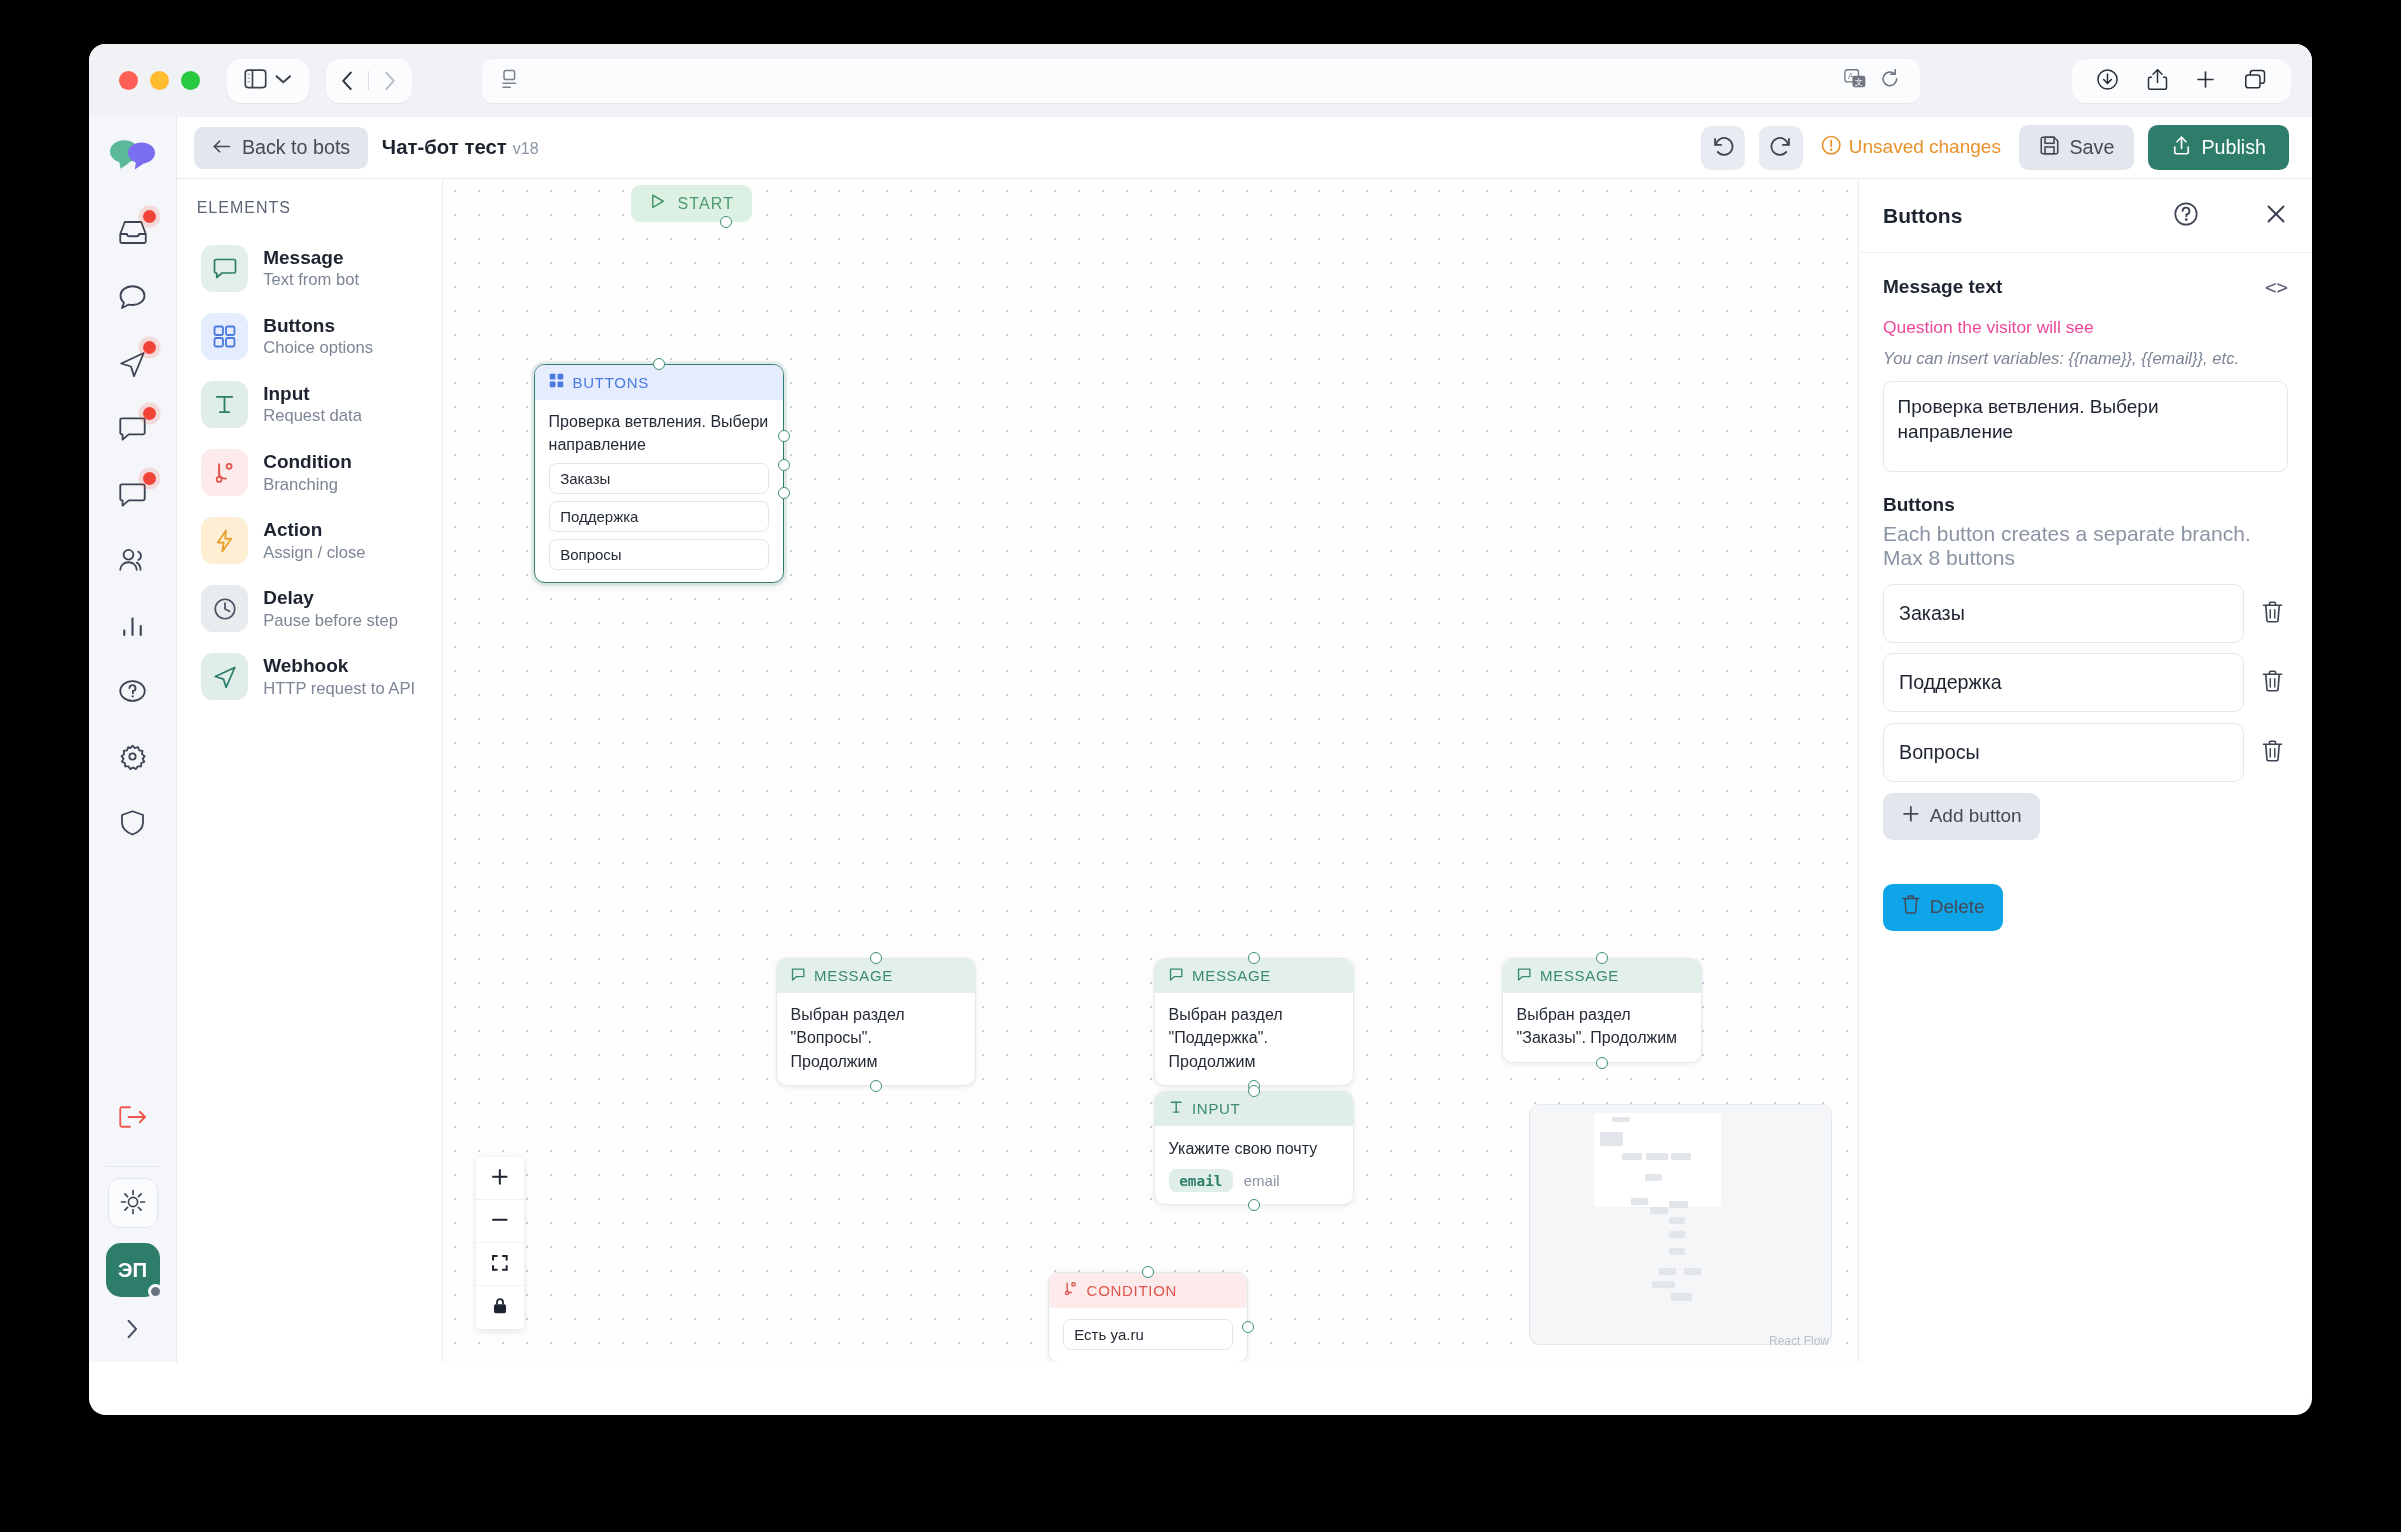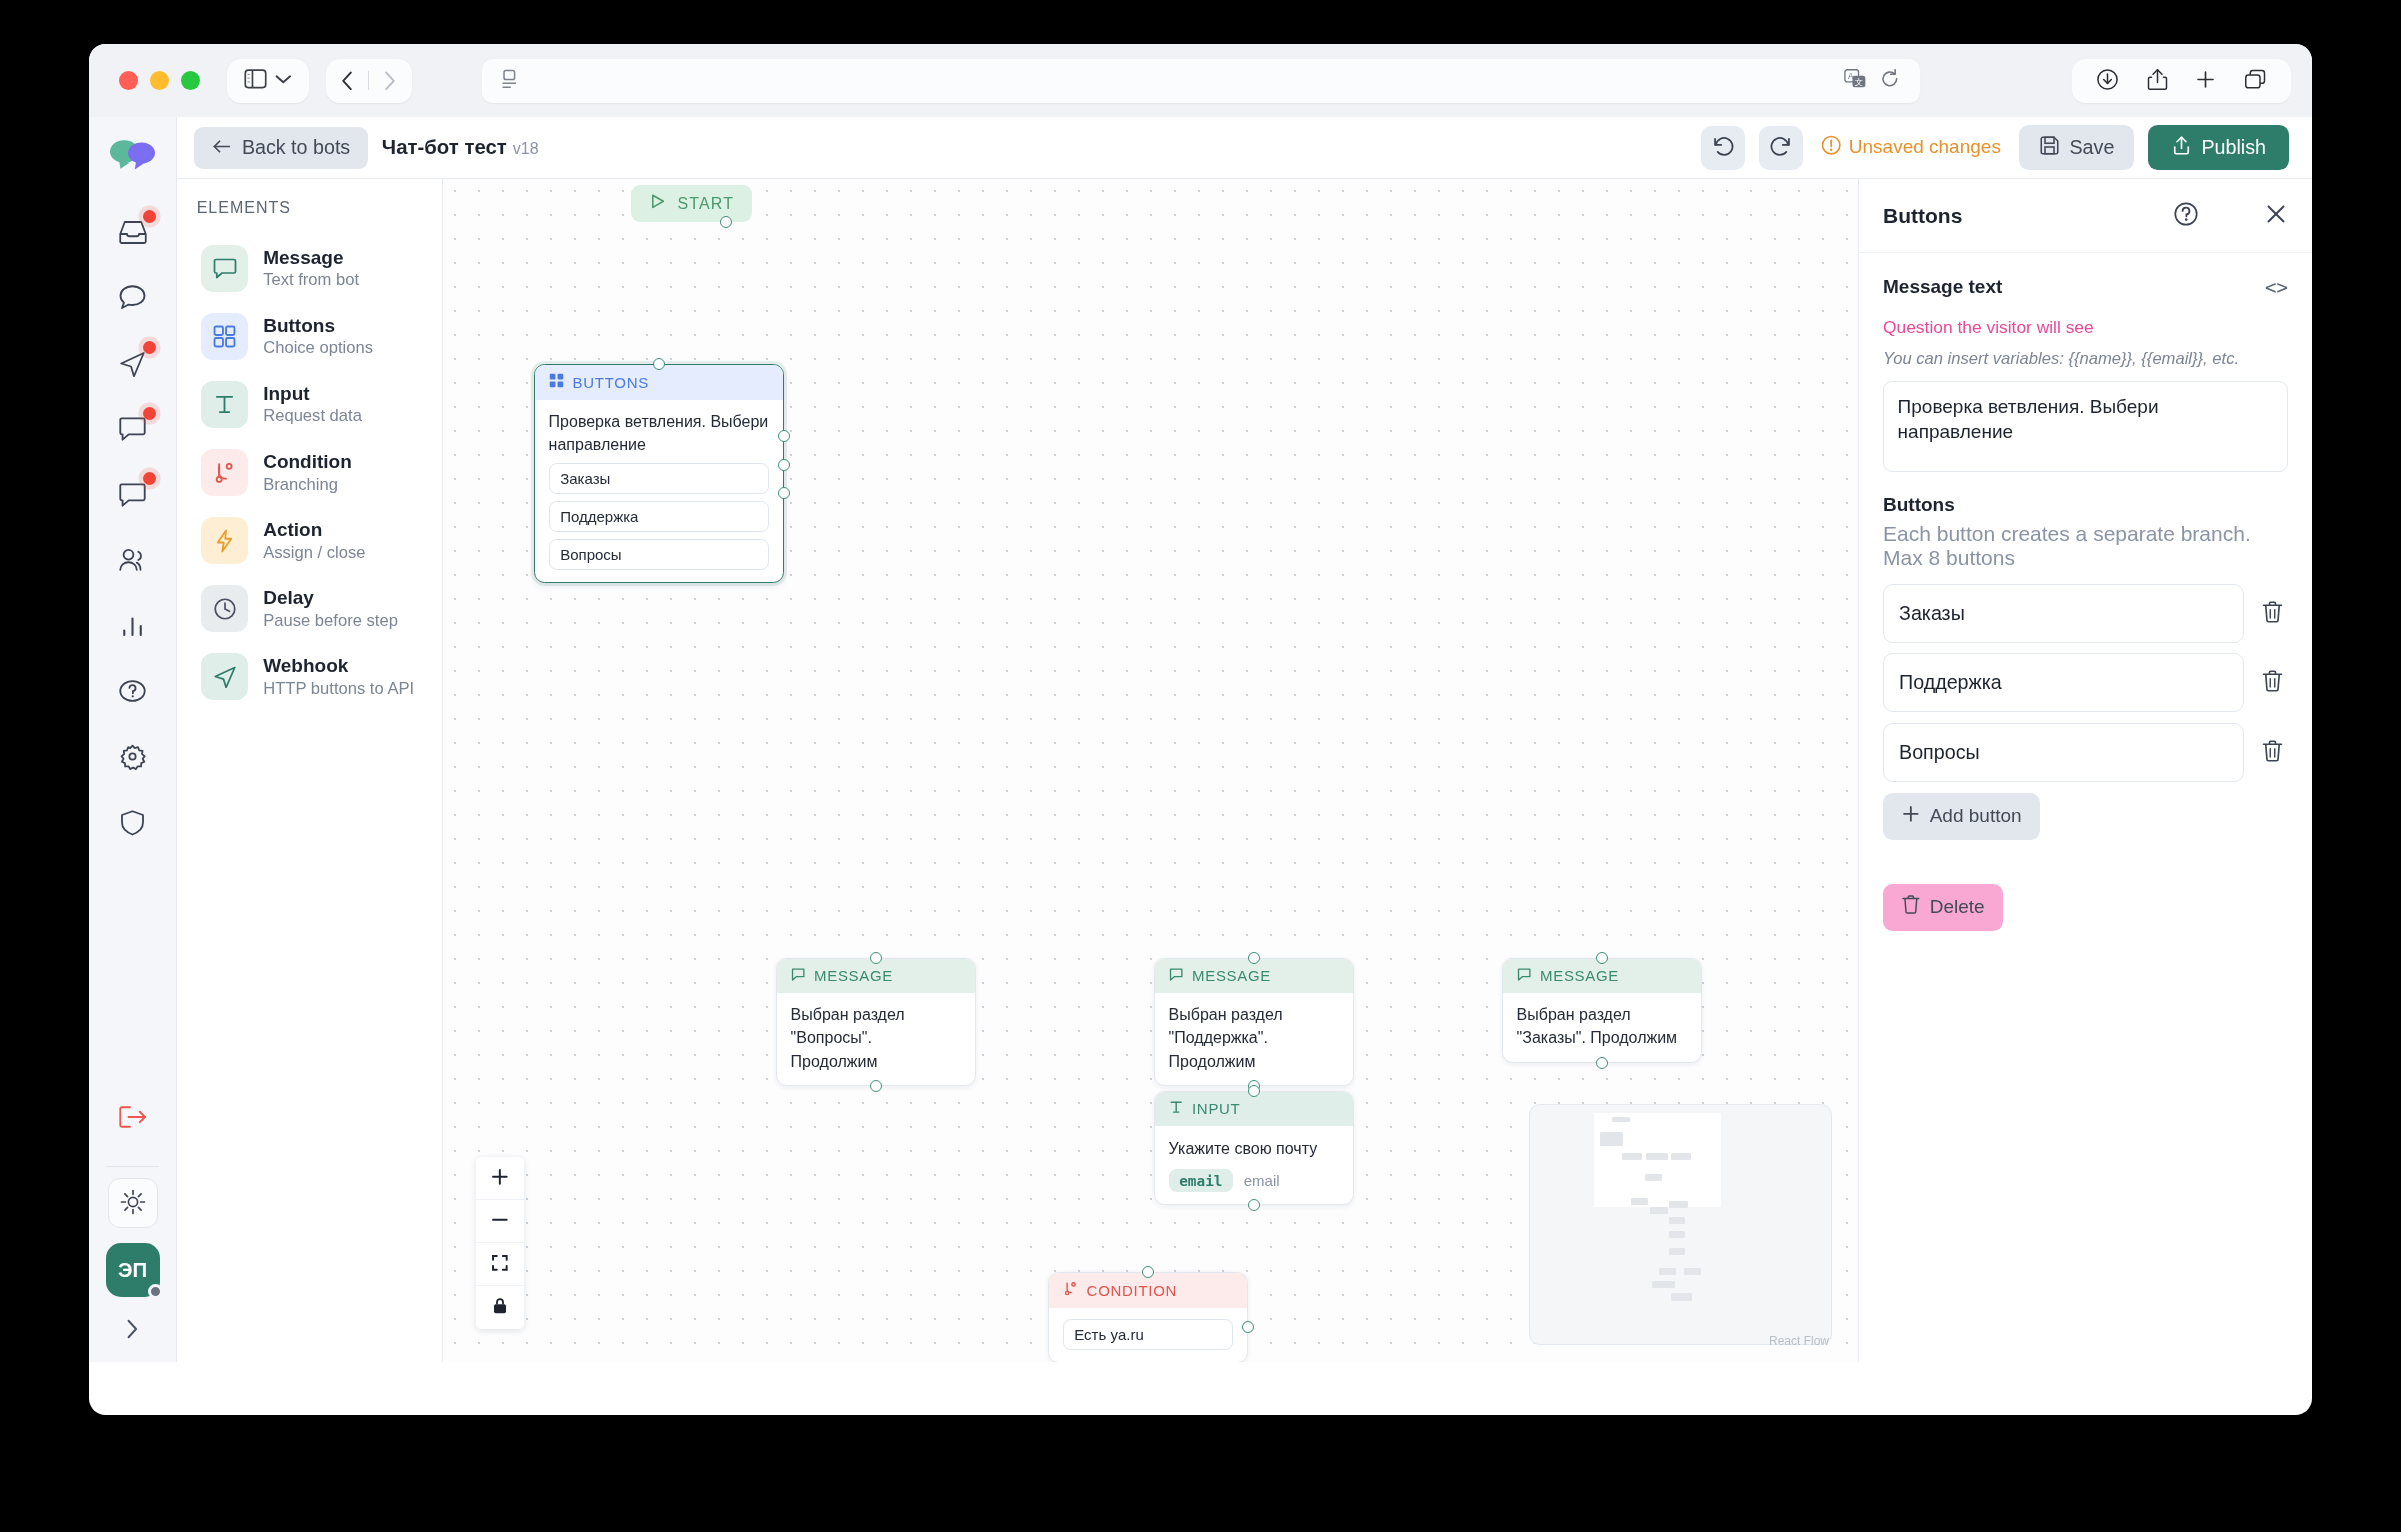--- a/index.html
+++ b/index.html
@@ -351,21 +351,21 @@
     font-family: "Liberation Sans", sans-serif; outline: none;
   }
   .trash-btn { background: none; border: none; cursor: pointer; padding: 4.5px; display: flex; }
   .add-btn {
     background: #e2e7ee; color: #434a56; border: none;
     border-radius: 9.8px; height: 47px; padding: 0 18px;
     display: flex; align-items: center; gap: 9px;
     font-size: 19px; cursor: pointer; margin-top: 3px;
   }
   .del-btn {
-    background: #f9a8d4; color: #434a56; border: none;
+    background: #0ea5e9; color: #434a56; border: none;
     border-radius: 9.8px; height: 47px; padding: 0 18px;
     display: flex; align-items: center; gap: 9px;
     font-size: 19px; cursor: pointer; margin-top: 44px;
   }
 </style>
 </head>
 <body>
 
 <div class="window">
 
@@ -750,21 +750,21 @@
           </div>
 
           <div class="pal-item">
             <div class="pal-ico" style="background:#dfeee8">
               <svg width="24" height="23" viewBox="0 0 32 30">
                   <path d="M29 3 L3 15 l11 3.5 l3.5 11 z" fill="none" stroke="#2e7d6b" stroke-width="2.3" stroke-linejoin="round"></path>
                 </svg>
             </div>
             <div>
               <div class="pal-name">Webhook</div>
-              <div class="pal-sub">HTTP buttons to API</div>
+              <div class="pal-sub">HTTP request to API</div>
             </div>
           </div>
         </div>
 
         <div class="canvas">
 
           <svg class="edges" viewBox="0 0 300 150" width="227" height="113">
             <g fill="none" stroke="#bfc9d6" stroke-width="2.6">
 
               <path d="M374,62 V130 Q374,142 362,142 H362 Q350,142 350,154 V245"></path>

